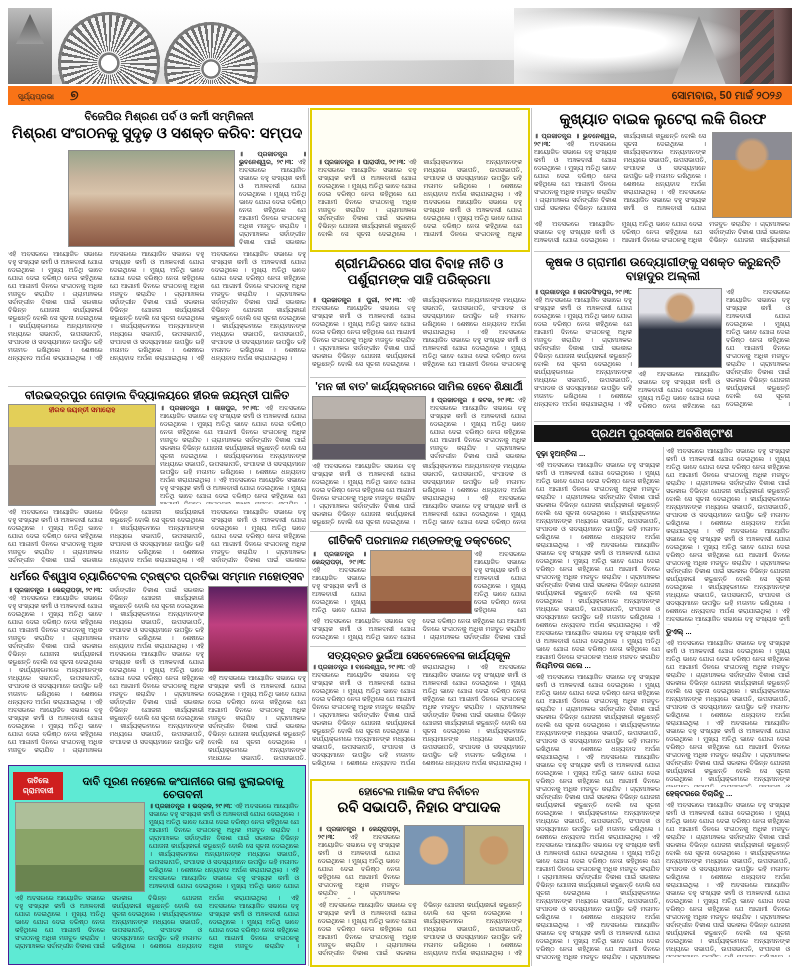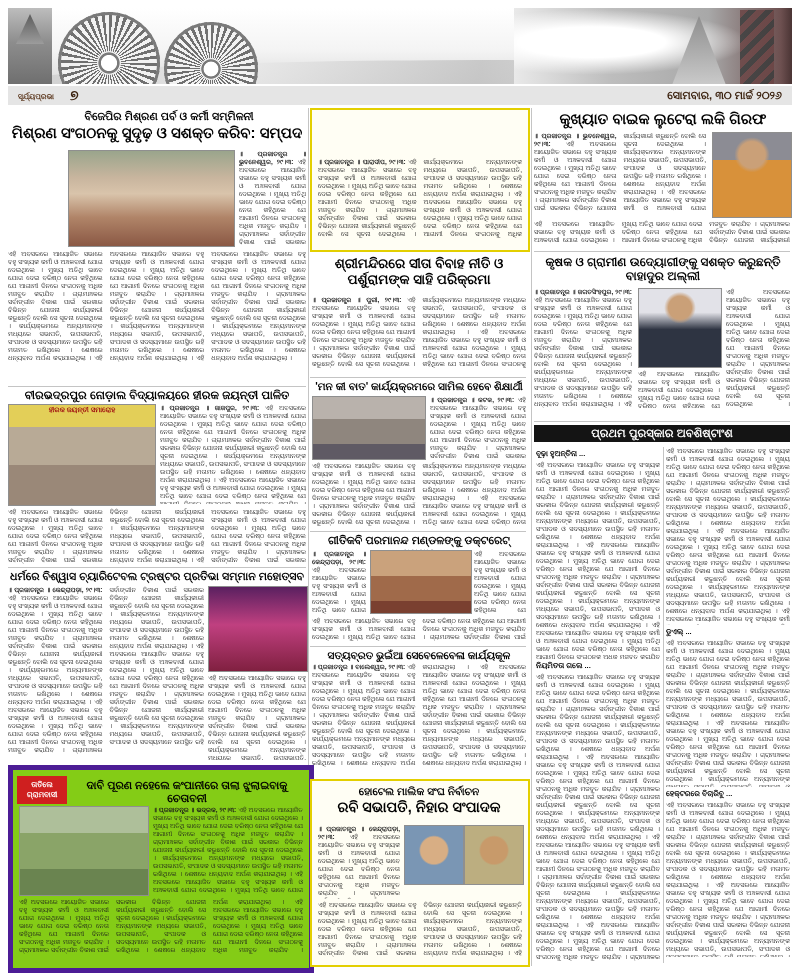--- a/index.html
+++ b/index.html
@@ -28,37 +28,37 @@
           linear-gradient(90deg,#e9e9e9 0%,#bdbdbd 35%,#a8a8a8 70%,#6d5050 96%,#4a3434 100%);}
   .m-photo-r::before{content:"";position:absolute;left:150px;top:8px;width:70px;height:68px;
         background:linear-gradient(180deg,#8e8e8e,#c9c9c9);clip-path:polygon(50% 0,88% 100%,12% 100%);}
   .m-photo-r::after{content:"";position:absolute;left:226px;top:2px;width:34px;height:74px;
         background:repeating-linear-gradient(135deg,#6a4444 0 6px,#3c3c3c 6px 12px);opacity:.85;}
   .m-title{position:absolute;left:250px;top:16px;width:270px;text-align:center;
         font-size:46px;font-weight:bold;color:#1f1f1f;letter-spacing:1px;
         text-shadow:2px 2px 0 #a9a9a9;}
 
   
-  .datebar{left:8px;top:86px;width:784px;height:19px;background:#e5e5e5;}
+  .datebar{left:8px;top:86px;width:784px;height:19px;background:#f97316;}
   .ed-label{position:absolute;left:10px;top:6px;font-size:7.5px;font-weight:bold;color:#59341a;}
   .ed-page{position:absolute;left:62px;top:1px;font-size:14px;font-weight:bold;color:#3c2310;}
   .ed-date{position:absolute;right:10px;top:3px;font-size:11px;font-weight:bold;color:#3c2310;}
 
   
   .head{font-weight:bold;color:#000;text-align:center;line-height:1.18;}
   .tcol{font-size:6.5px;line-height:8px;text-align:justify;color:#1c1c1c;overflow:hidden;}
   .dl{font-weight:bold;}
   .cols2{column-count:2;column-gap:7px;}
   .cols3{column-count:3;column-gap:7px;}
   .vline{width:1px;background:#c4c4c4;}
   .hline{height:1px;background:#c4c4c4;}
 
   
   .ybox{border:2px solid #e3cf00;background:#fffef4;}
-  .dbox{border:5px solid #4c1d95;background:#84cc16;}
+  .dbox{border:1px solid #4c1d95;background:#5eead4;}
   .contbar{background:#141414;color:#ffffff;font-size:11.5px;font-weight:bold;
            text-align:center;line-height:17px;}
   .badge{background:#cf1f1f;color:#ffffff;font-size:7.5px;font-weight:bold;
          text-align:center;line-height:1.35;padding-top:4px;}
   .subhead{font-weight:bold;font-size:7.5px;color:#000;margin:2px 0;}
 
   
   .photo{position:absolute;overflow:hidden;border:1px solid #8f8f8f;}
   .crowdtex{background-image:repeating-linear-gradient(90deg,rgba(255,255,255,.28) 0 3px,rgba(0,0,0,.12) 3px 6px);}
   .ph-bjp{background:linear-gradient(180deg,#9aa58c 0%,#c8b59e 28%,#d9c4ab 45%,#b08468 70%,#8a5844 100%);}
@@ -85,21 +85,21 @@
     <div class="m-wave"></div>
     <div class="m-temple-l"></div>
     <div class="wheel" style="left:50px;top:4px;width:102px;height:102px;"></div>
     <div class="wheel" style="left:156px;top:14px;width:94px;height:94px;"></div>
     <div class="m-photo-r"></div>
   </div>
 
   <div class="abs datebar">
     <span class="ed-label">ସୂର୍ଯ୍ୟପ୍ରଭା</span>
     <span class="ed-page">୭</span>
-    <span class="ed-date">ସୋମବାର, ୩୦ ମାର୍ଚ୍ଚ ୨୦୨୬</span>
+    <span class="ed-date">ସୋମବାର, 50 ମାର୍ଚ୍ଚ ୨୦୨୬</span>
   </div>
 
   <div class="abs vline" style="left:308px;top:108px;height:858px;"></div>
   <div class="abs vline" style="left:531px;top:108px;height:858px;"></div>
 
   <div class="abs head" style="left:20px;top:110px;width:298px;font-size:11px;">ବିଜେପିର ମିଶ୍ରଣ ପର୍ବ ଓ କର୍ମୀ ସମ୍ମିଳନୀ</div>
   <div class="abs head" style="left:8px;top:124px;width:298px;font-size:15px;text-align:center;">ମିଶ୍ରଣ ସଂଗଠନକୁ ସୁଦୃଢ଼ ଓ ସଶକ୍ତ କରିବ: ସମ୍ପଦ</div>
   <div class="photo ph-bjp crowdtex" style="left:68px;top:150px;width:165px;height:95px;"></div>
   <div class="abs tcol" style="left:239px;top:150px;width:67px;height:95px;">
     <span class="dl">॥ ପ୍ରଜାତନ୍ତ୍ର ॥ ଭୁବନେଶ୍ୱର, ୨୯।୩:</span>

